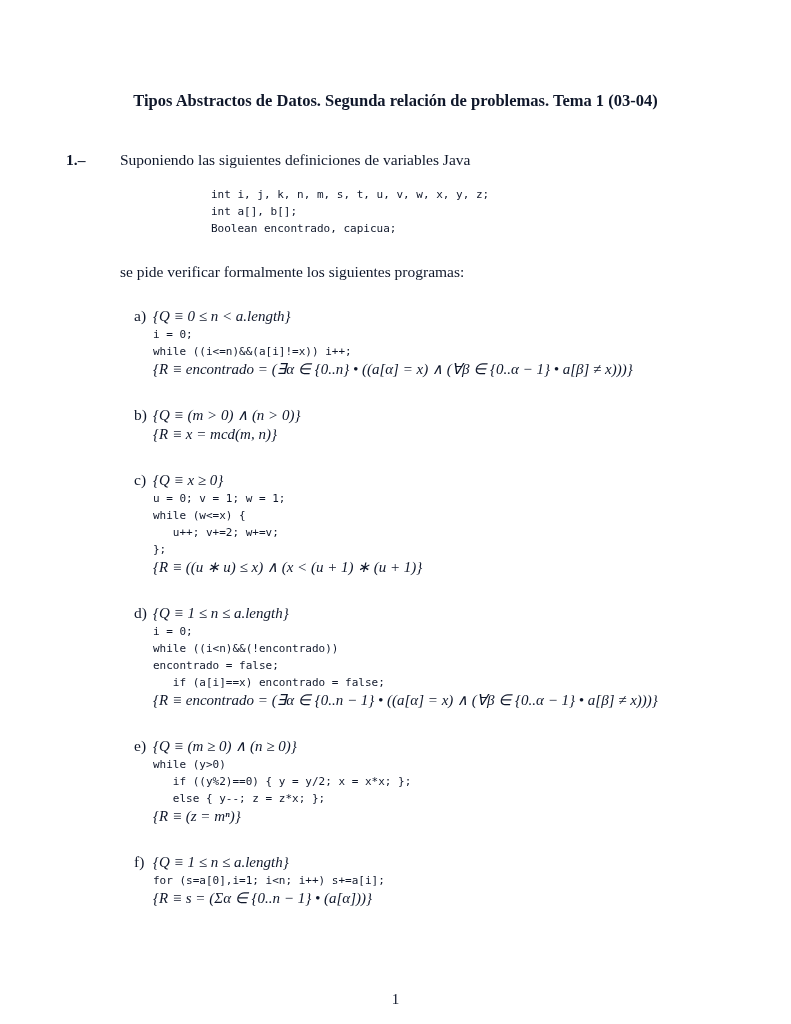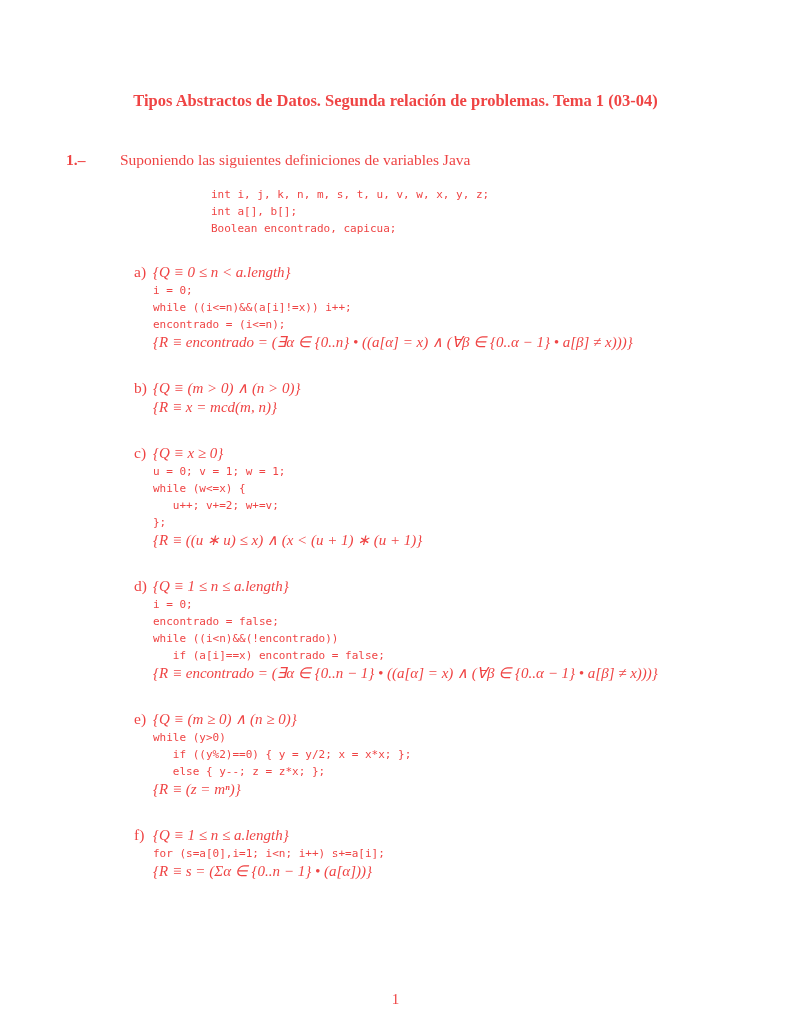--- a/index.html
+++ b/index.html
@@ -1,19 +1,19 @@
 <!DOCTYPE html>
 <html><head>
 <meta charset="utf-8">
 <style>
   html, body { margin:0; padding:0; background:#e8e8e8; }
   .page {
     width:791px; height:1024px; margin:0 auto; background:#ffffff;
     position:relative; box-sizing:border-box; overflow:hidden;
-    font-family:"Liberation Serif", serif; color:#ef4444;
+    font-family:"Liberation Serif", serif; color:#0f172a;
   }
   .title {
     padding-top:91px; text-align:center;
     font-size:16.5px; font-weight:700;
   }
   .problem-head {
     margin:40px 0 0 66px; font-size:15.5px; display:flex; align-items:baseline;
   }
   .problem-num { font-weight:700; flex:0 0 54px; }
   .decl-block {
@@ -49,31 +49,31 @@
     <span class="problem-num">1.–</span>
     <span>Suponiendo las siguientes definiciones de variables Java</span>
   </div>
 
   <div class="decl-block">
     <div class="code-line">int i, j, k, n, m, s, t, u, v, w, x, y, z;</div>
     <div class="code-line">int a[], b[];</div>
     <div class="code-line">Boolean encontrado, capicua;</div>
   </div>
 
+  <div class="request">se pide verificar formalmente los siguientes programas:</div>
 
   <div class="items">
 
     <div class="item">
       <div class="item-label">a)</div>
       <div class="item-body">
         <div class="math">{Q ≡ 0 ≤ n &lt; a.length}</div>
         <div class="code-block">
           <div class="code-line">i = 0;</div>
           <div class="code-line">while ((i&lt;=n)&amp;&amp;(a[i]!=x)) i++;</div>
-          <div class="code-line">encontrado = (i&lt;=n);</div>
         </div>
         <div class="math">{R ≡ encontrado = (∃α ∈ {0..n} • ((a[α] = x) ∧ (∀β ∈ {0..α − 1} • a[β] ≠ x)))}</div>
       </div>
     </div>
 
     <div class="item">
       <div class="item-label">b)</div>
       <div class="item-body">
         <div class="math">{Q ≡ (m &gt; 0) ∧ (n &gt; 0)}</div>
         <div class="math">{R ≡ x = mcd(m, n)}</div>
@@ -93,22 +93,22 @@
         <div class="math">{R ≡ ((u ∗ u) ≤ x) ∧ (x &lt; (u + 1) ∗ (u + 1)}</div>
       </div>
     </div>
 
     <div class="item">
       <div class="item-label">d)</div>
       <div class="item-body">
         <div class="math">{Q ≡ 1 ≤ n ≤ a.length}</div>
         <div class="code-block">
           <div class="code-line">i = 0;</div>
+          <div class="code-line">while ((i&lt;n)&amp;&amp;(!encontrado))</div>
           <div class="code-line">encontrado = false;</div>
-          <div class="code-line">while ((i&lt;n)&amp;&amp;(!encontrado))</div>
           <div class="code-line">   if (a[i]==x) encontrado = false;</div>
         </div>
         <div class="math">{R ≡ encontrado = (∃α ∈ {0..n − 1} • ((a[α] = x) ∧ (∀β ∈ {0..α − 1} • a[β] ≠ x)))}</div>
       </div>
     </div>
 
     <div class="item">
       <div class="item-label">e)</div>
       <div class="item-body">
         <div class="math">{Q ≡ (m ≥ 0) ∧ (n ≥ 0)}</div>

